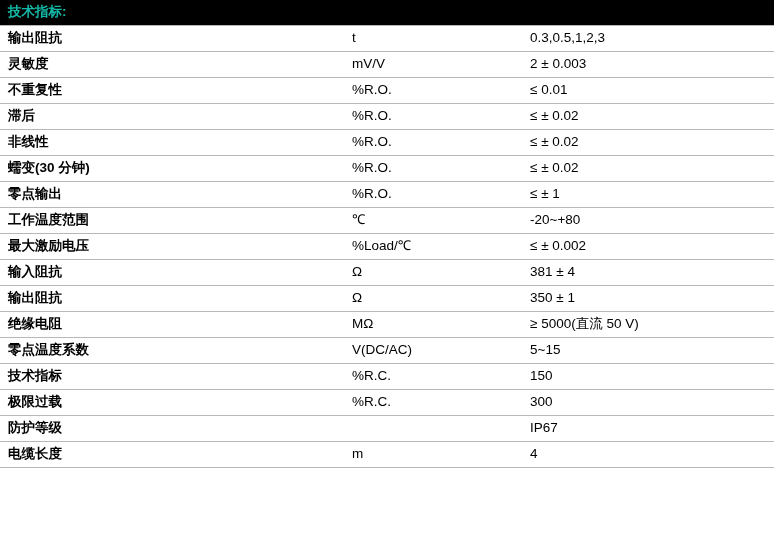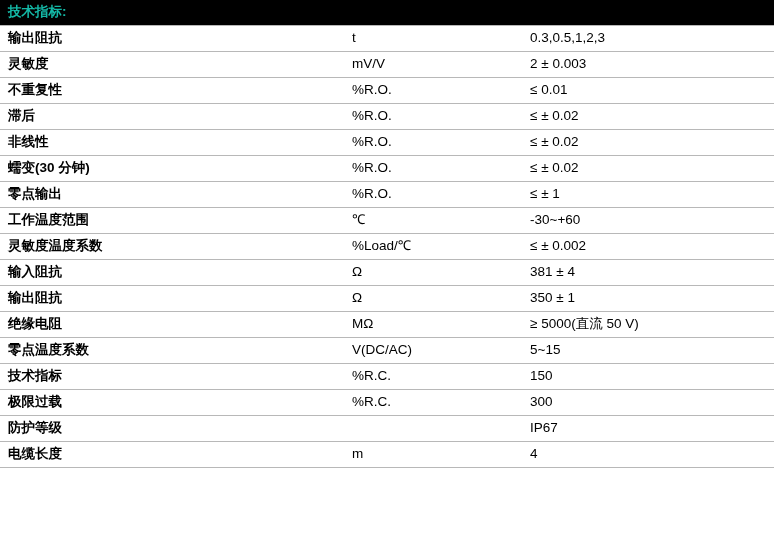--- a/index.html
+++ b/index.html
@@ -96,24 +96,24 @@
       <td class="value">≤ ± 0.02</td>
     </tr>
     <tr class="row">
       <td class="name">零点输出</td>
       <td class="unit">%R.O.</td>
       <td class="value">≤ ± 1</td>
     </tr>
     <tr class="row">
       <td class="name">工作温度范围</td>
       <td class="unit">℃</td>
-      <td class="value">-30~+60</td>
+      <td class="value">-20~+80</td>
     </tr>
     <tr class="row">
-      <td class="name">灵敏度温度系数</td>
+      <td class="name">最大激励电压</td>
       <td class="unit">%Load/℃</td>
       <td class="value">≤ ± 0.002</td>
     </tr>
     <tr class="row">
       <td class="name">输入阻抗</td>
       <td class="unit">Ω</td>
       <td class="value">381 ± 4</td>
     </tr>
     <tr class="row">
       <td class="name">输出阻抗</td>

